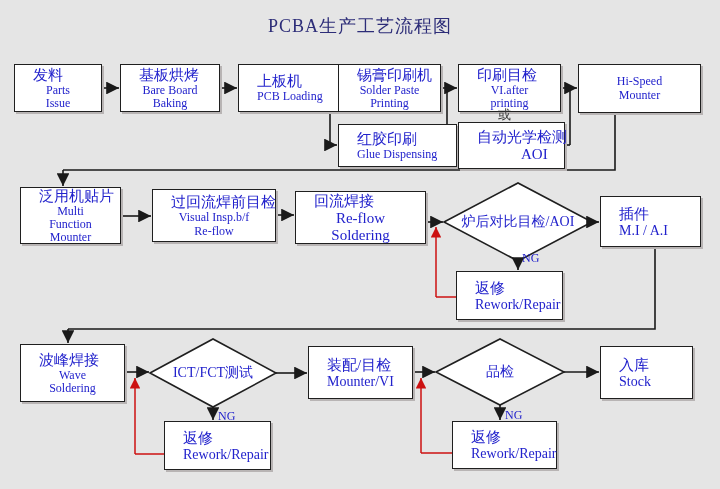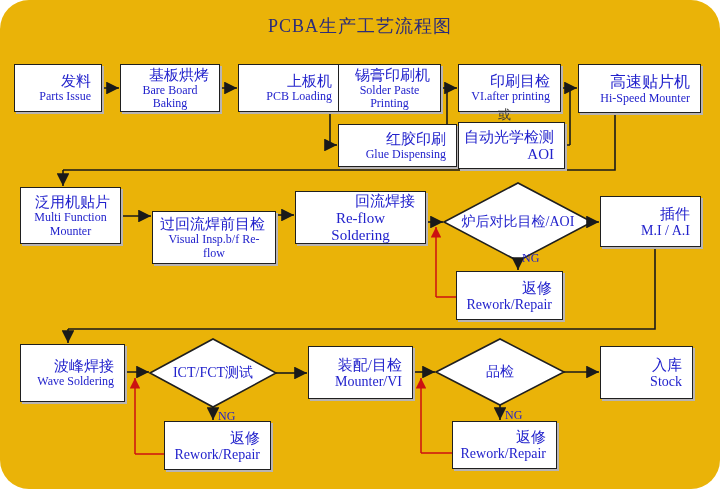--- a/index.html
+++ b/index.html
@@ -1,30 +1,29 @@
 <!DOCTYPE html>
 <html><head>
 <meta charset="utf-8">
 <style>
   html,body{margin:0;padding:0;background:#ffffff;}
   .stage{
-    position:relative;width:720px;height:489px;background:#eab308;overflow:hidden;
+    position:relative;width:720px;height:489px;background:#e5e5e5;overflow:hidden;
     font-family:"Liberation Serif","DejaVu Serif",serif;
-    border-radius:29px;
   }
   .connectors{position:absolute;left:0;top:0;width:720px;height:489px;}
   .title{
     position:absolute;left:0;right:0;top:14px;text-align:center;
     font-size:18px;color:#2d2d78;letter-spacing:1px;
   }
   .node{
     position:absolute;box-sizing:border-box;border:1.6px solid #1f1f1f;background:#ffffff;
     box-shadow:2px 2px 0 #b8b4b4;
-    display:flex;flex-direction:column;align-items:flex-end;justify-content:center;
-    text-align:center;color:#2222cc;padding:1px 10px;
+    display:flex;flex-direction:column;align-items:flex-start;justify-content:center;
+    text-align:center;color:#2222cc;padding:1px 18px;
   }
   .zh{font-size:15px;line-height:1.2;white-space:nowrap;}
   .zh.big{font-size:16px;}
   .en{font-size:12px;line-height:1.1;}
   .diamond-label{
     position:absolute;transform:translate(-50%,-50%);color:#2222cc;
     font-size:14px;white-space:nowrap;text-align:center;
   }
   .ng{
     position:absolute;color:#2222cc;font-size:12px;line-height:1;
@@ -113,39 +112,38 @@
   </div>
   <div class="node" style="left:338px;top:64px;width:103px;height:48px;">
     <span class="zh">锡膏印刷机</span>
     <span class="en">Solder Paste Printing</span>
   </div>
   <div class="node" style="left:458px;top:64px;width:103px;height:48px;">
     <span class="zh">印刷目检</span>
     <span class="en">VI.after printing</span>
   </div>
   <div class="node" style="left:578px;top:64px;width:123px;height:49px;">
-    <span class="zh big">高速贴片机</span>
     <span class="en">Hi-Speed Mounter</span>
   </div>
 
   <div class="node" style="left:338px;top:124px;width:119px;height:43px;">
     <span class="zh">红胶印刷</span>
     <span class="en">Glue Dispensing</span>
   </div>
   <div class="node" style="left:458px;top:122px;width:107px;height:47px;">
     <span class="zh">自动光学检测</span>
-    <span class="en" style="font-size:15px;">AOI</span>
+    <span class="en" style="font-size:15px;margin-left:44px;">AOI</span>
   </div>
   <div class="or" style="left:498px;top:108px;">或</div>
 
   <div class="node" style="left:20px;top:187px;width:101px;height:57px;">
     <span class="zh">泛用机贴片</span>
     <span class="en">Multi Function Mounter</span>
   </div>
-  <div class="node" style="left:152px;top:189px;width:124px;height:53px;margin-top:22px;">
+  <div class="node" style="left:152px;top:189px;width:124px;height:53px;">
     <span class="zh">过回流焊前目检</span>
     <span class="en">Visual Insp.b/f Re-flow</span>
   </div>
   <div class="node" style="left:295px;top:191px;width:131px;height:53px;">
     <span class="zh">回流焊接</span>
     <span class="en" style="font-size:15px;">Re-flow  Soldering</span>
   </div>
   <div class="diamond-label" style="left:518px;top:222px;">炉后对比目检/AOI</div>
   <div class="node" style="left:600px;top:196px;width:101px;height:51px;">
     <span class="zh">插件</span>

